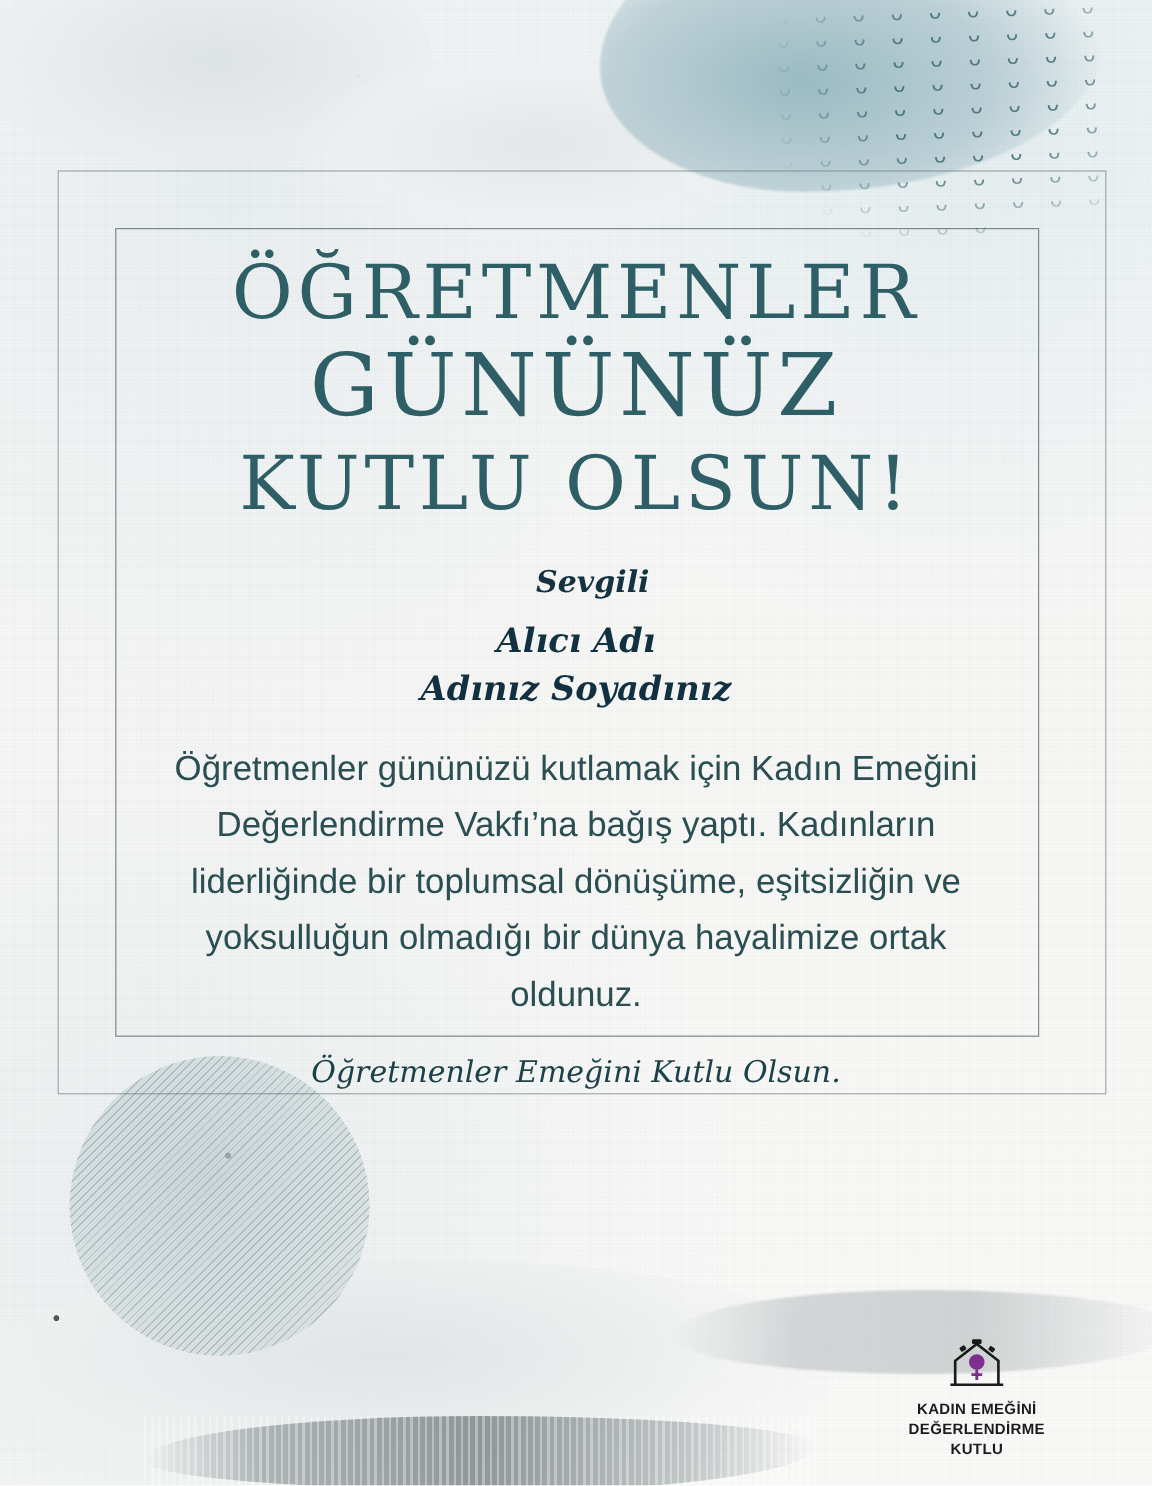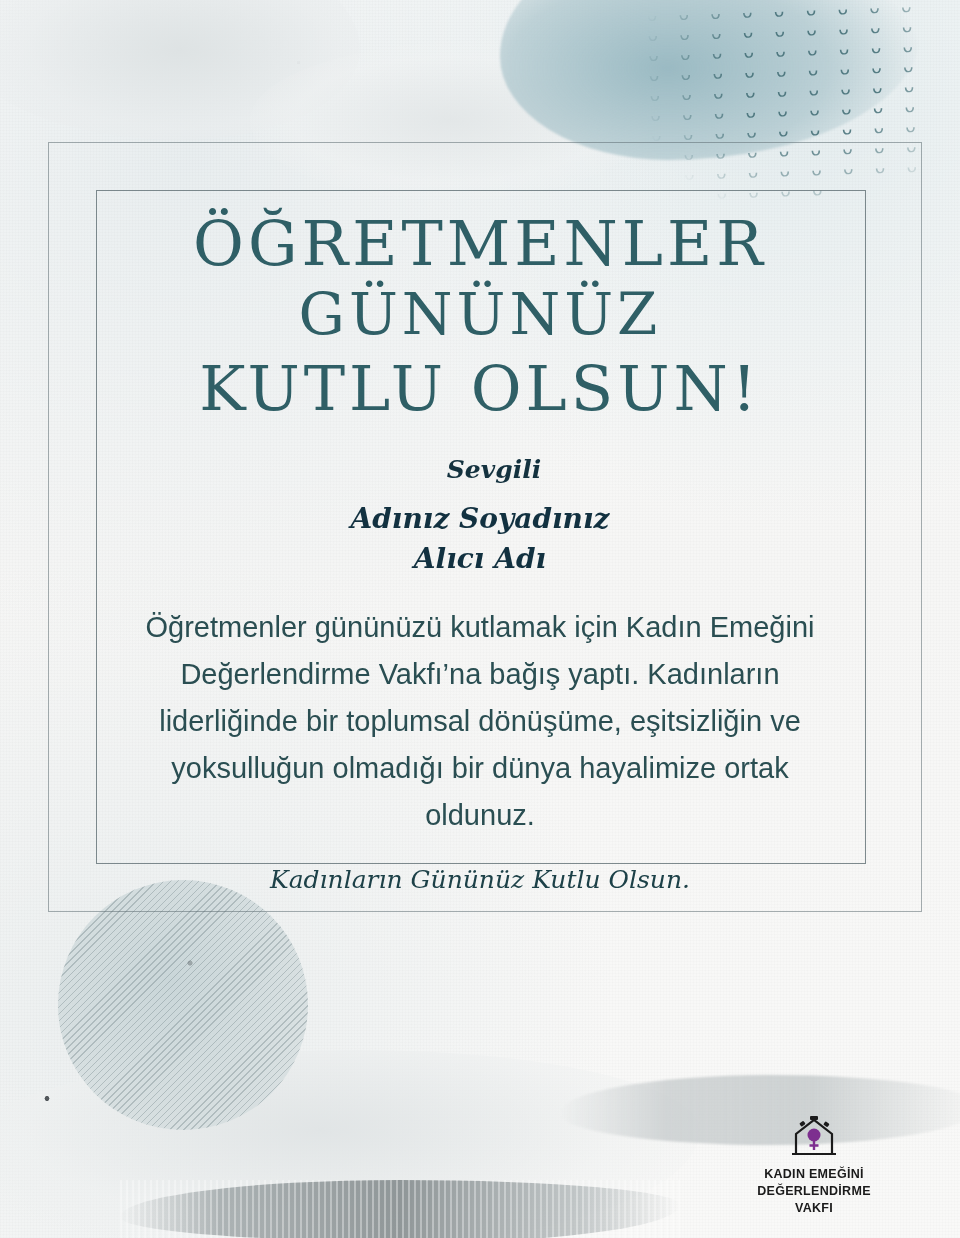--- a/index.html
+++ b/index.html
@@ -189,21 +189,21 @@
     margin: 0;
   }
   .headline .l1 {
     display: block;
     font-size: 62px;
     margin-top: 22px;
     letter-spacing: 4px;
   }
   .headline .l2 {
     display: block;
-    font-size: 58px;
+    font-size: 72px;
     margin-top: 8px;
     letter-spacing: 4px;
   }
   .headline .l3 {
     display: block;
     font-size: 62px;
     margin-top: 12px;
     letter-spacing: 4px;
   }
   .salutation {
@@ -294,27 +294,27 @@
   <div class="content">
     <h1 class="headline">
       <span class="l1">ÖĞRETMENLER</span>
       <span class="l2">GÜNÜNÜZ</span>
       <span class="l3">KUTLU OLSUN!</span>
     </h1>
 
     <div class="salutation">Sevgili</div>
 
     <div class="recipient">
+      <div>Alıcı Adı</div>
       <div>Adınız Soyadınız</div>
-      <div>Alıcı Adı</div>
     </div>
 
     <p class="body-text">Öğretmenler gününüzü kutlamak için Kadın Emeğini Değerlendirme Vakfı’na bağış yaptı. Kadınların liderliğinde bir toplumsal dönüşüme, eşitsizliğin ve yoksulluğun olmadığı bir dünya hayalimize ortak oldunuz.</p>
 
-    <div class="closing">Kadınların Gününüz Kutlu Olsun.</div>
+    <div class="closing">Öğretmenler Emeğini Kutlu Olsun.</div>
   </div>
 
   <div class="logo-block">
     <div class="logo-mark">
       <svg viewBox="0 0 56 46" width="56" height="46" aria-hidden="true">
         <g fill="none" stroke="#1b1b1b" stroke-width="2.2">
           <path d="M10 42 L10 22 L28 8 L46 22 L46 42"></path>
           <path d="M6 42 L50 42"></path>
         </g>
         <g fill="#1b1b1b">
@@ -322,17 +322,17 @@
           <rect x="14" y="10" width="5" height="4" rx="1" transform="rotate(-35 16 12)"></rect>
           <rect x="38" y="10" width="5" height="4" rx="1" transform="rotate(35 40 12)"></rect>
         </g>
         <circle cx="28" cy="23" r="6.5" fill="#7d2f8f"></circle>
         <path d="M28 29 L28 38 M23.5 33.5 L32.5 33.5" stroke="#7d2f8f" stroke-width="2.4" fill="none"></path>
       </svg>
     </div>
     <div class="logo-name">
       <div>KADIN EMEĞİNİ</div>
       <div>DEĞERLENDİRME</div>
-      <div>VAKFI</div>
+      <div>KUTLU</div>
     </div>
   </div>
 
 </div>
 
 </body></html>

